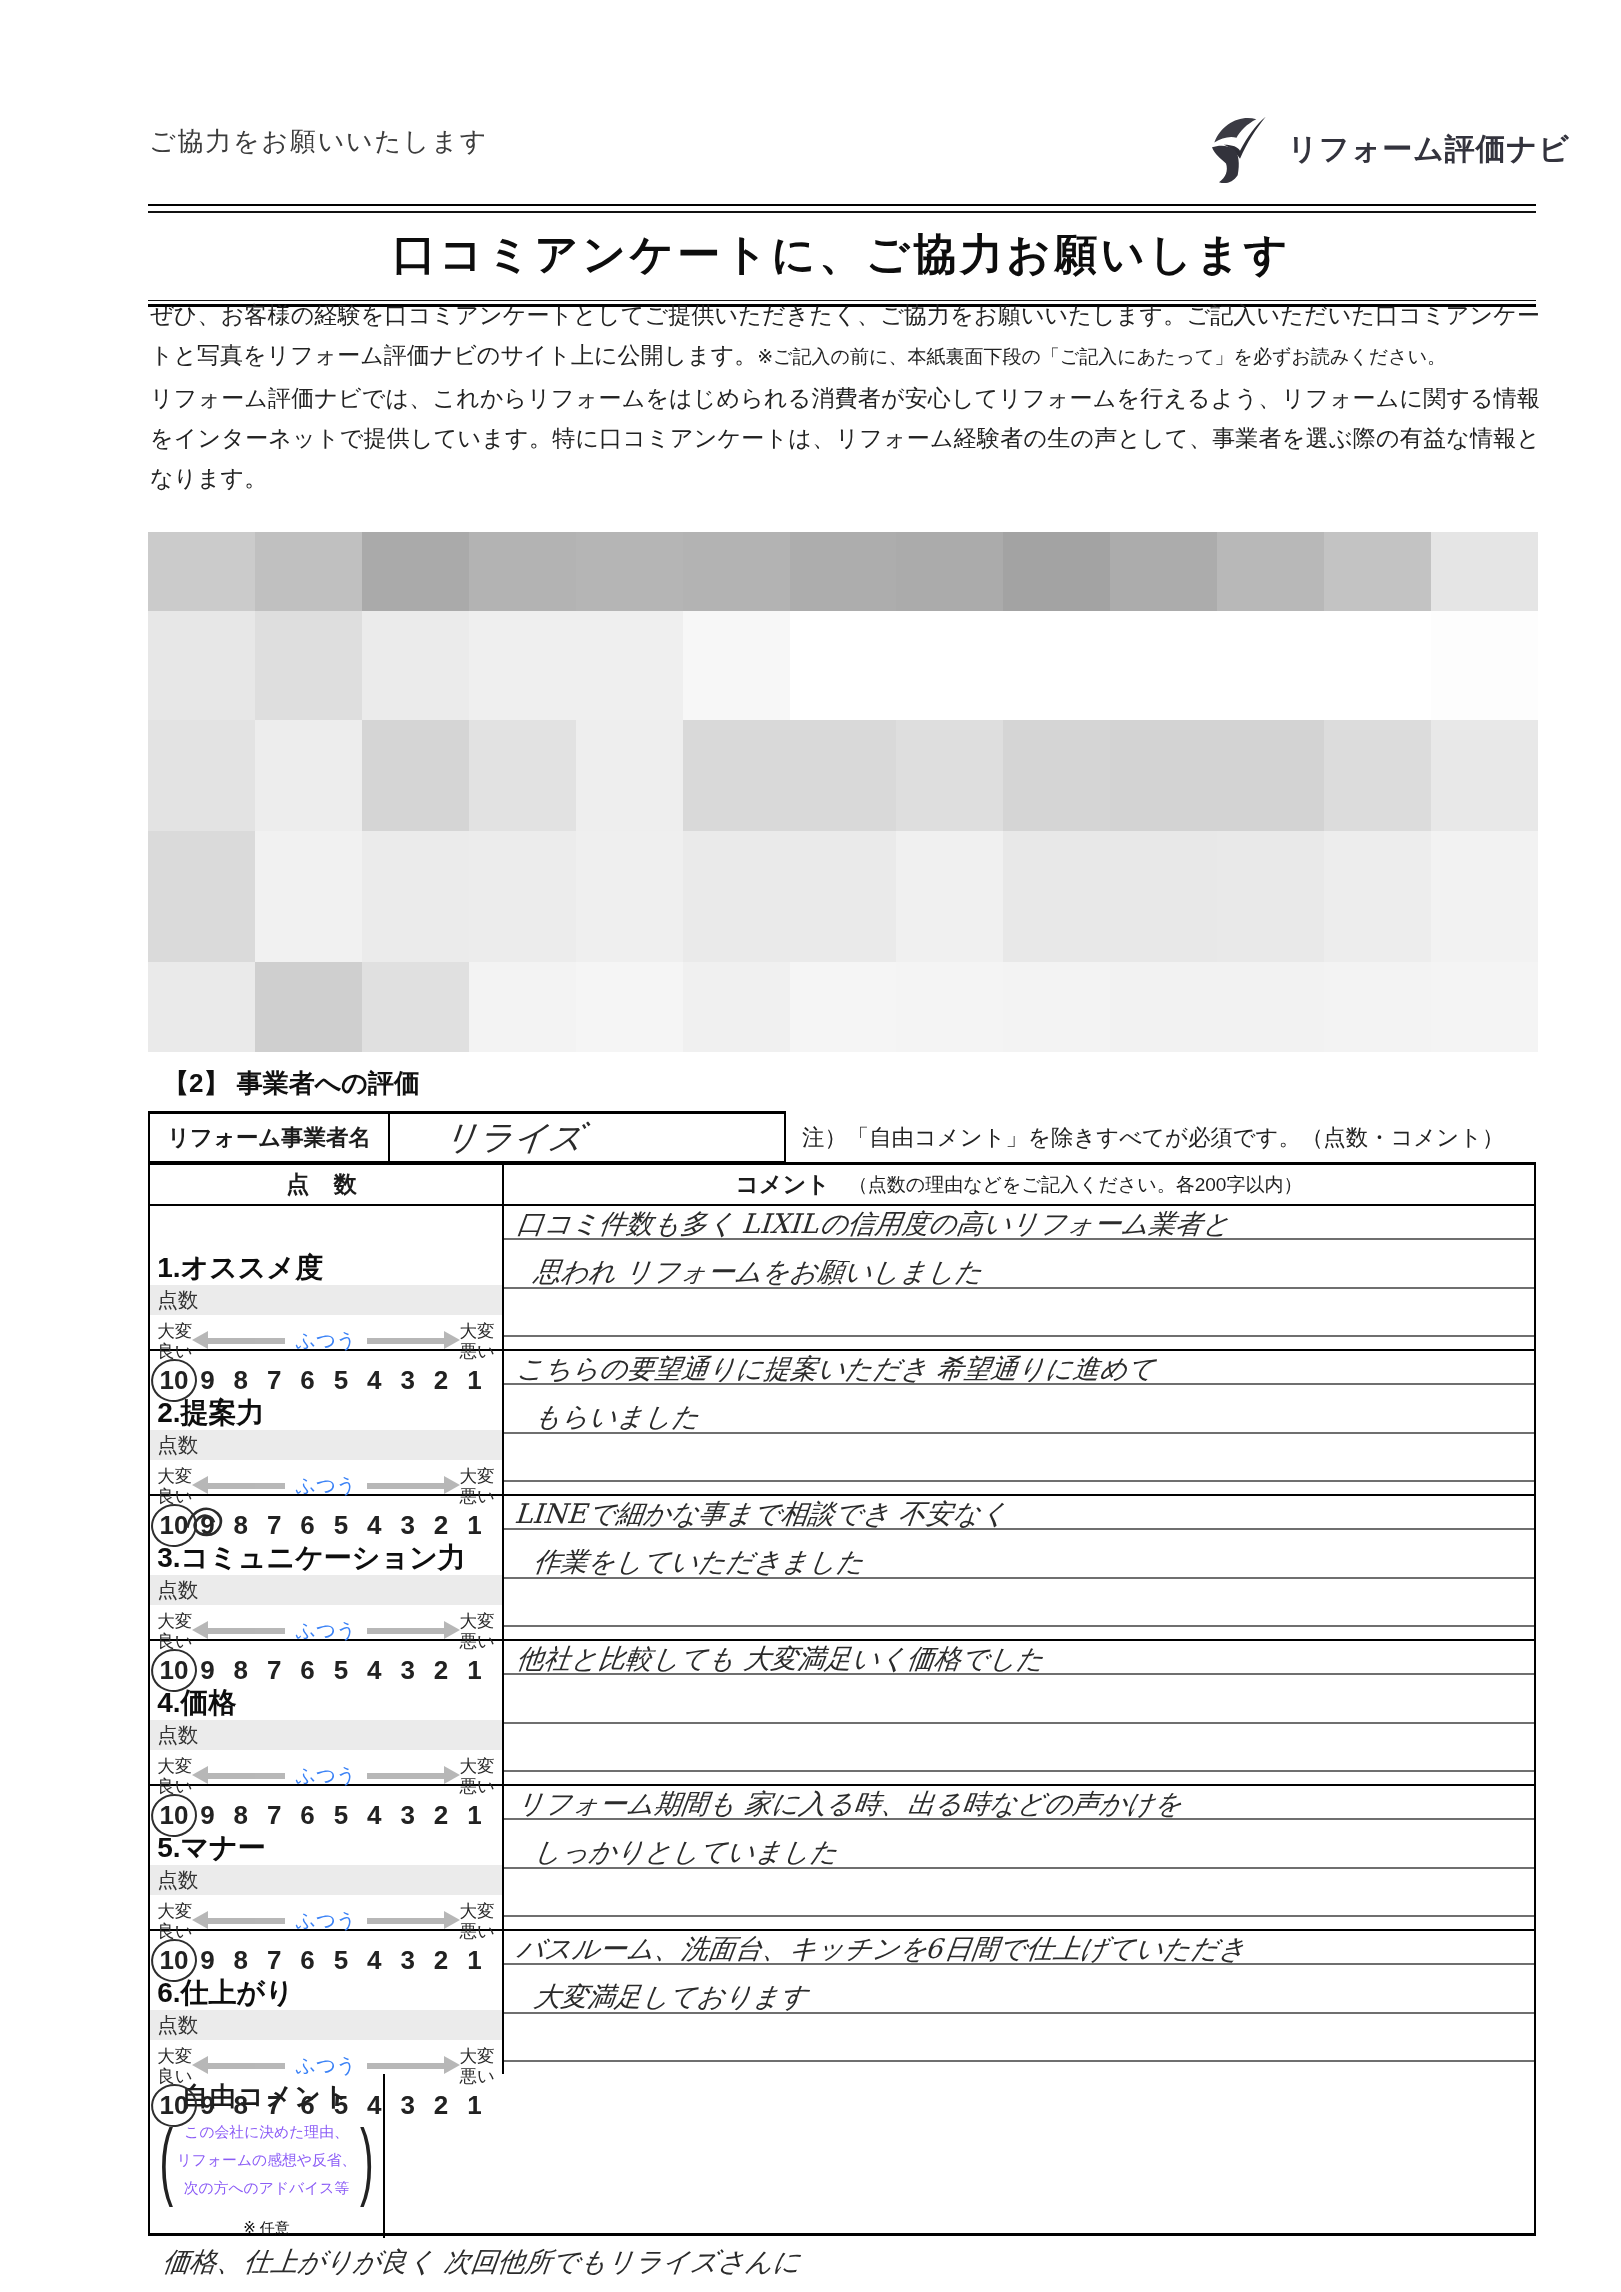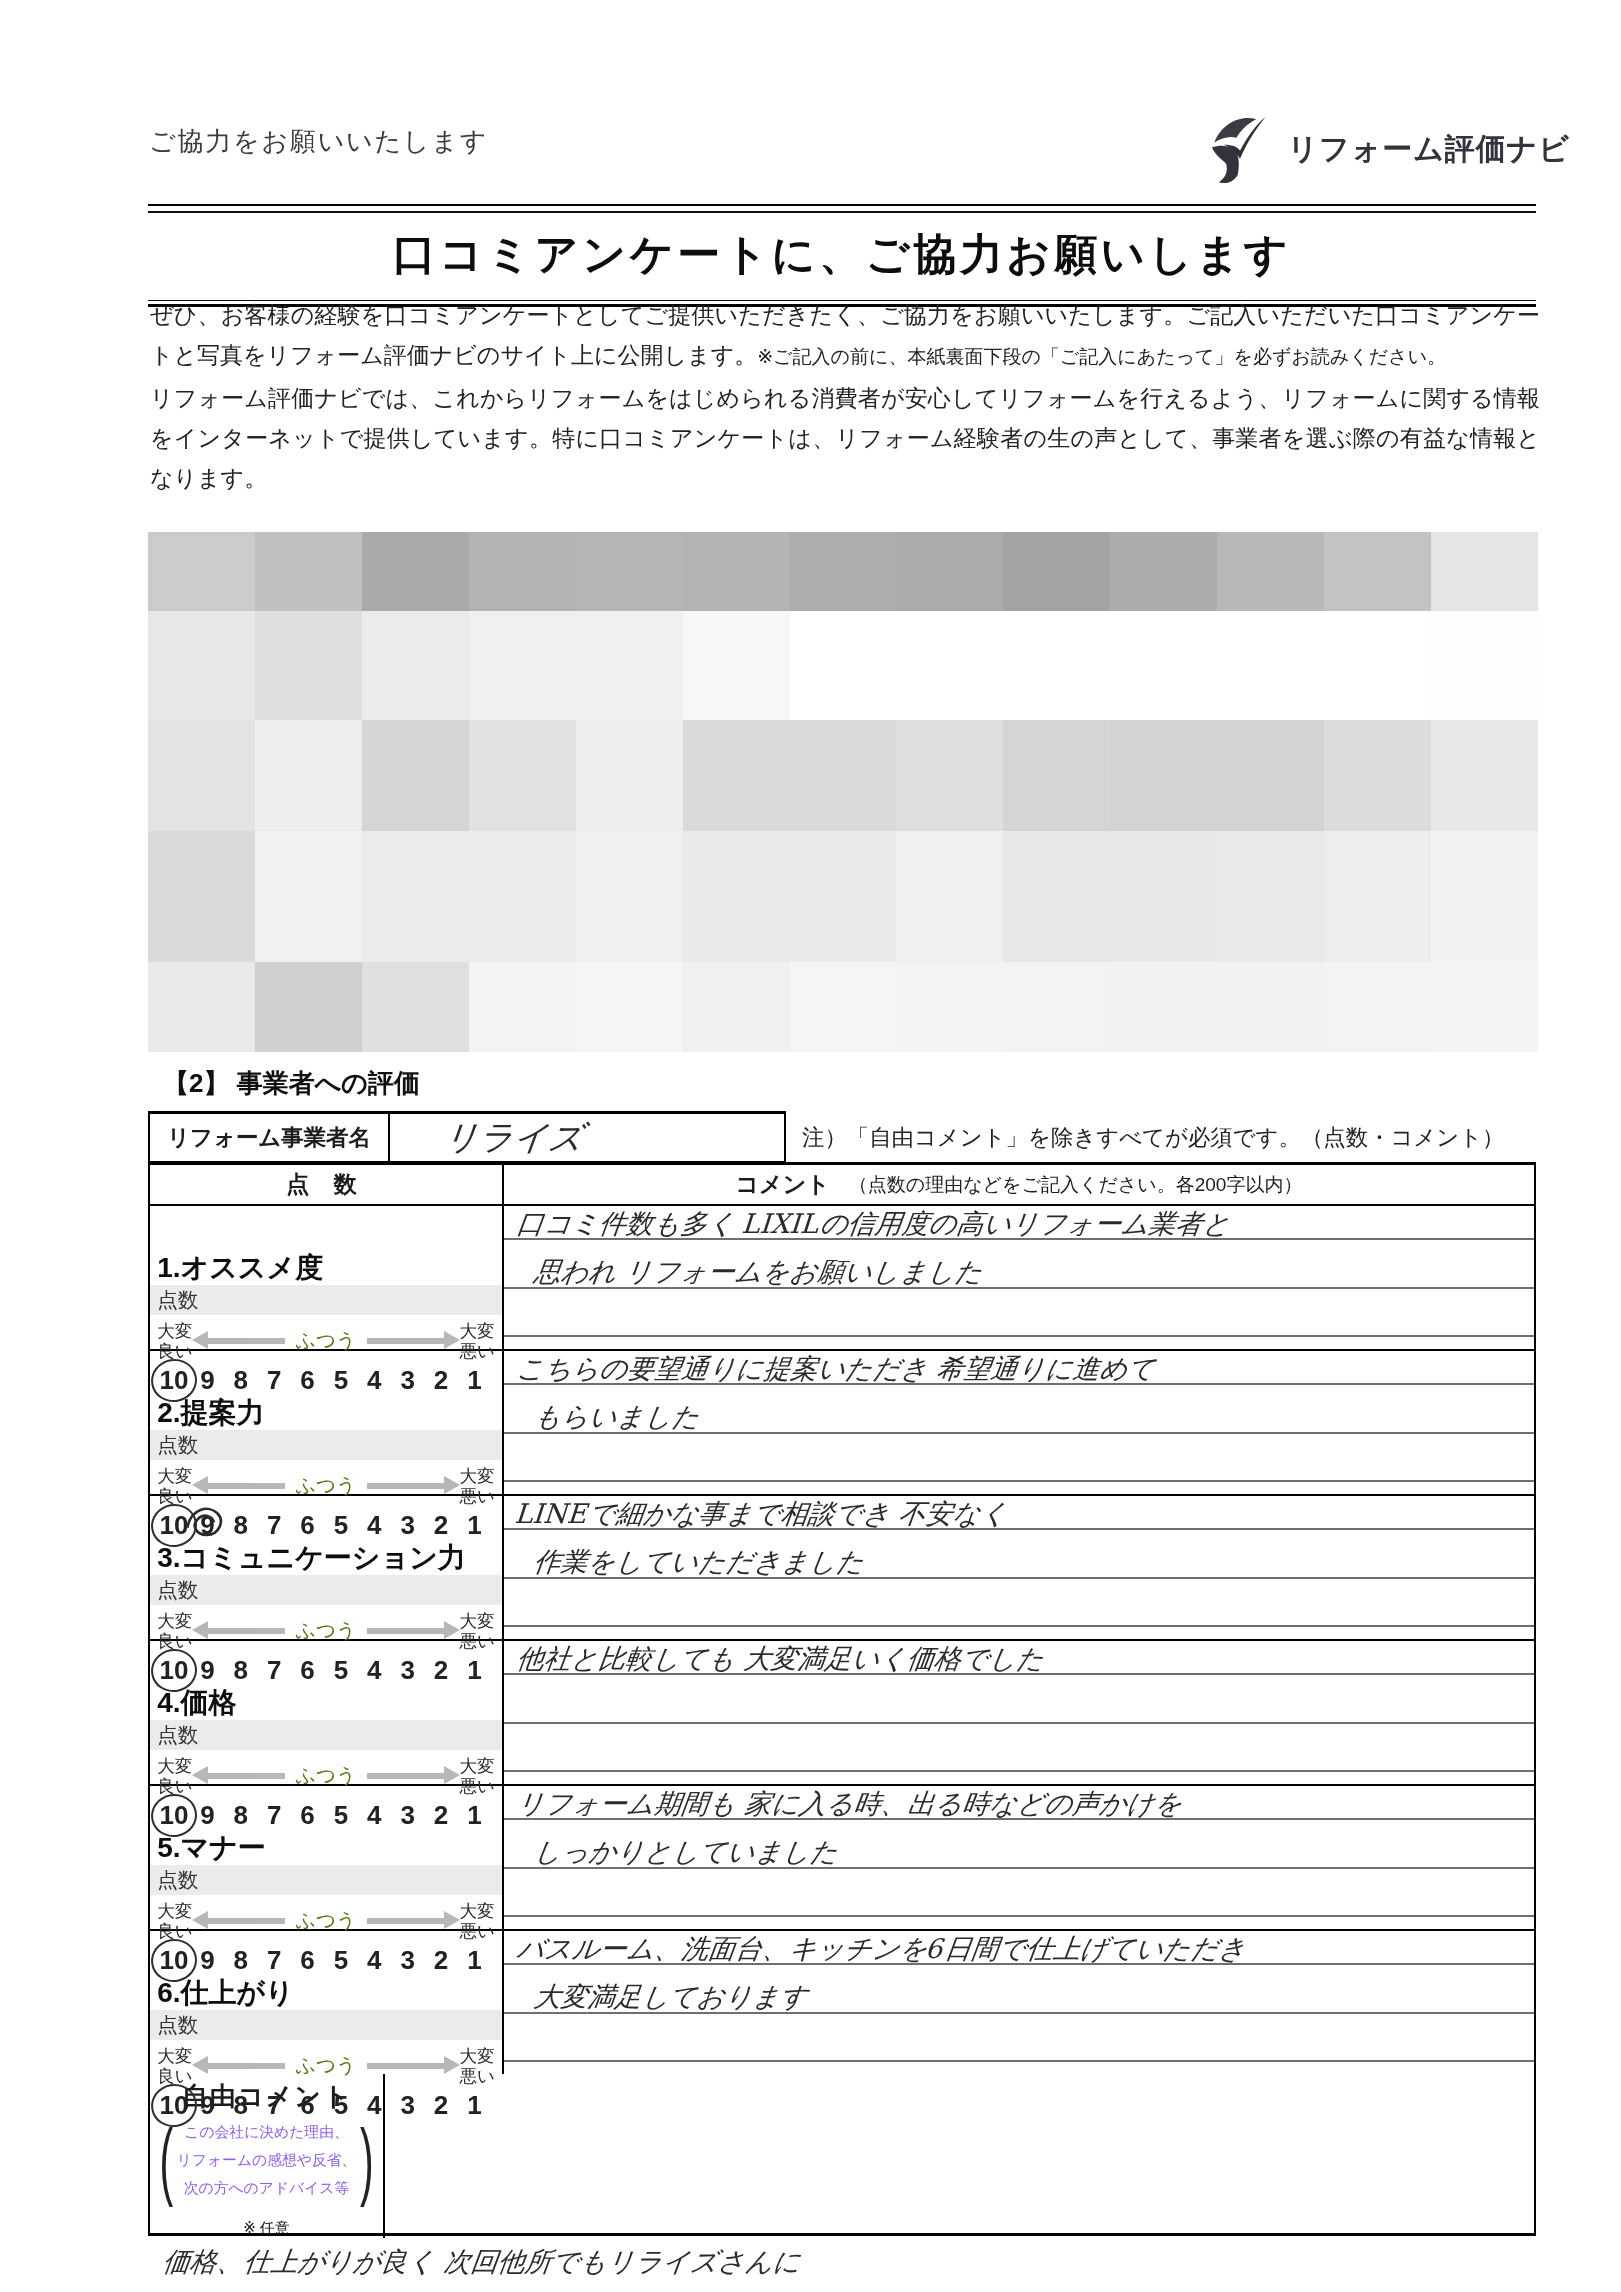--- a/index.html
+++ b/index.html
@@ -55,21 +55,21 @@
   .hdr-comment{display:flex;align-items:center;justify-content:center;gap:19px;}
   .hdr-comment .c-main{font-size:23px;font-weight:bold;}
   .hdr-comment .c-sub{font-size:19px;}
 
   
   .rate-row{height:143px;}
   .item-title{font-size:28px;font-weight:bold;padding:3.6px 0 0 7.2px;line-height:1.12;color:#0e0e0e;margin-top:42px;}
   .score-label{display:block;background:#ebebeb;font-size:20.6px;color:#333;padding:0.9px 0 0.9px 7.2px;margin-top:1.8px;}
   .scale-row{display:flex;align-items:center;justify-content:space-between;padding:2.7px 7.2px 0 7.2px;height:47px;}
   .scale-end{font-size:17.5px;line-height:1.15;color:#2a2a2a;}
-  .scale-mid{font-size:19.7px;color:#4d7c0f;padding:0 3.6px;}
+  .scale-mid{font-size:19.7px;color:#3b82f6;padding:0 3.6px;}
   .arr{position:relative;height:6.3px;width:86px;background:#aaair;background:#ababab;opacity:.85;}
   .arr.left::before{content:"";position:absolute;left:-16px;top:-6.3px;border:9.4px solid transparent;border-right:16px solid #ababab;}
   .arr.right::after{content:"";position:absolute;right:-16px;top:-6.3px;border:9.4px solid transparent;border-left:16px solid #ababab;}
   .nums-row{display:flex;justify-content:space-between;padding:0 12.5px 0 9px;margin-top:0.9px;}
   .num{position:relative;font-size:26px;font-weight:bold;color:#222;width:30px;text-align:center;}
   .num.circled::after{content:"";position:absolute;left:-8px;top:-6.3px;right:-8px;bottom:-5.4px;border:2.7px solid #2e2e2e;border-radius:50%;transform:rotate(-10deg);}
   .scrib-svg{position:absolute;left:-10.7px;top:-9px;pointer-events:none;}
 
   
   .rule{position:absolute;left:0;right:0;height:1.8px;background:#6f6f6f;}

